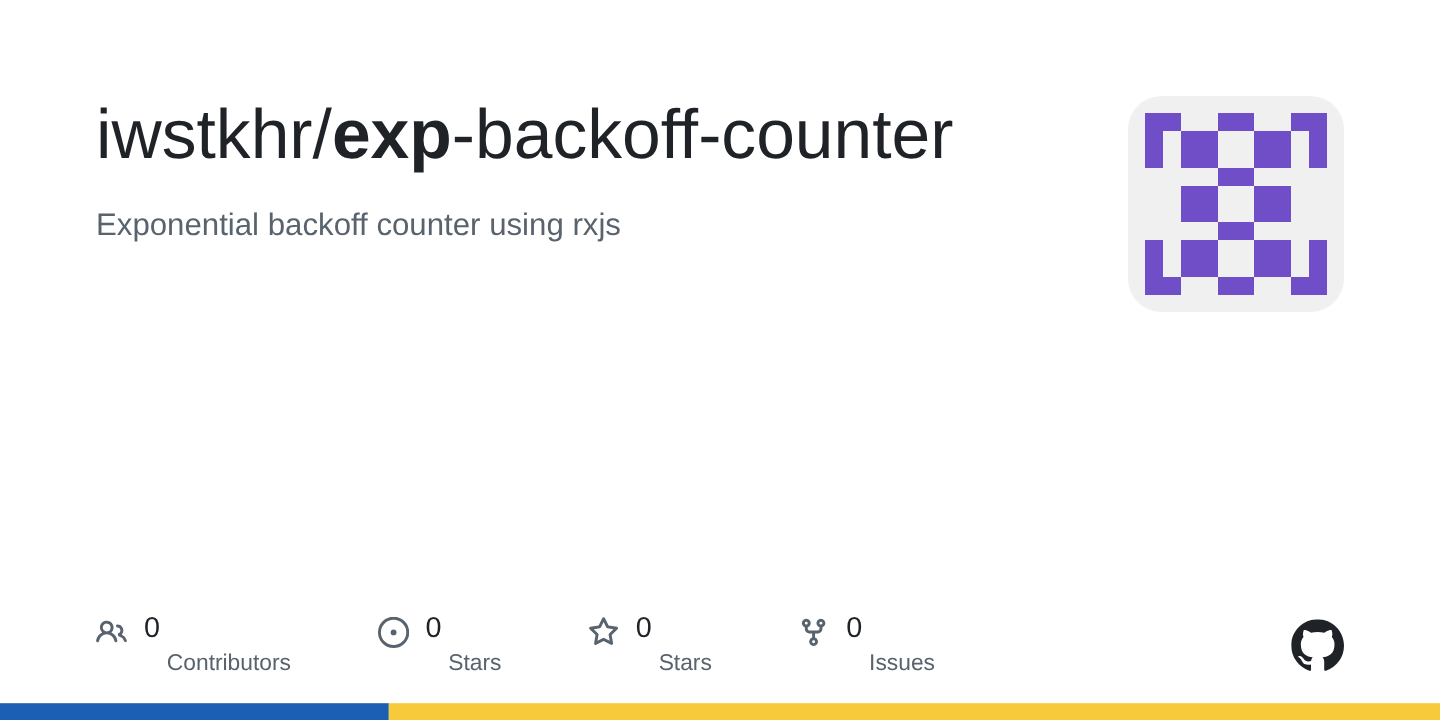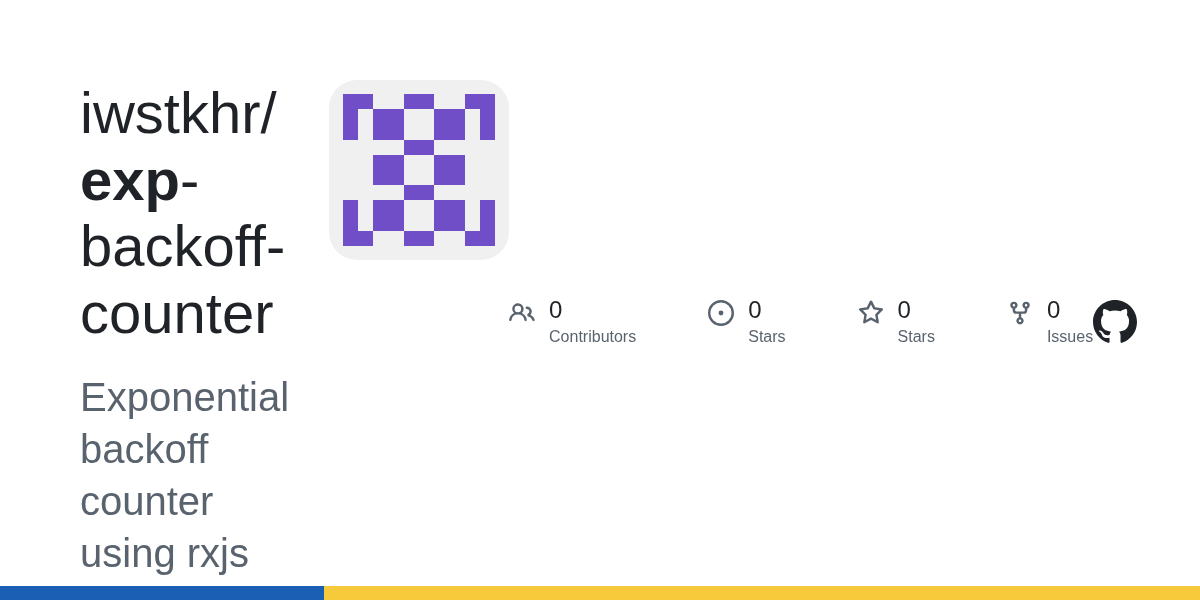--- a/index.html
+++ b/index.html
@@ -8,41 +8,41 @@
     width: 1200px;
     height: 600px;
     background: #ffffff;
     position: relative;
     overflow: hidden;
   }
   .container {
     padding: 80px 80px 0 80px;
     height: 100%;
     display: flex;
-    flex-direction: row;
+    flex-direction: column;
   }
   .header-row {
     display: flex;
     justify-content: space-between;
     align-items: flex-start;
     gap: 40px;
   }
   .title-block {
     flex: 1;
   }
   .repo-title {
     font-size: 58px;
     line-height: 1.15;
     color: #1f2328;
     font-weight: 400;
     word-break: break-word;
   }
   .repo-title .bold { font-weight: 700; }
   .description {
-    font-size: 40px;
+    font-size: 26px;
     color: #59636e;
     margin-top: 24px;
     line-height: 1.3;
   }
   .avatar {
     width: 180px;
     height: 180px;
     border-radius: 28px;
     background: #f0f0f0;
     flex-shrink: 0;
@@ -74,23 +74,24 @@
     color: #59636e;
     margin-top: 2px;
   }
   .stat-text { display: flex; flex-direction: column; }
   .stat-count {
     font-size: 24px;
     color: #1f2328;
     line-height: 1;
   }
   .stat-label {
-    font-size: 16px;
+    font-size: 19px;
     color: #59636e;
     margin-top: 6px;
+    margin-left: 19px;
   }
   .github-logo {
     width: 44px;
     height: 44px;
     color: #1f2328;
   }
   .bottom-bar {
     position: absolute;
     bottom: 0;
     left: 0;

